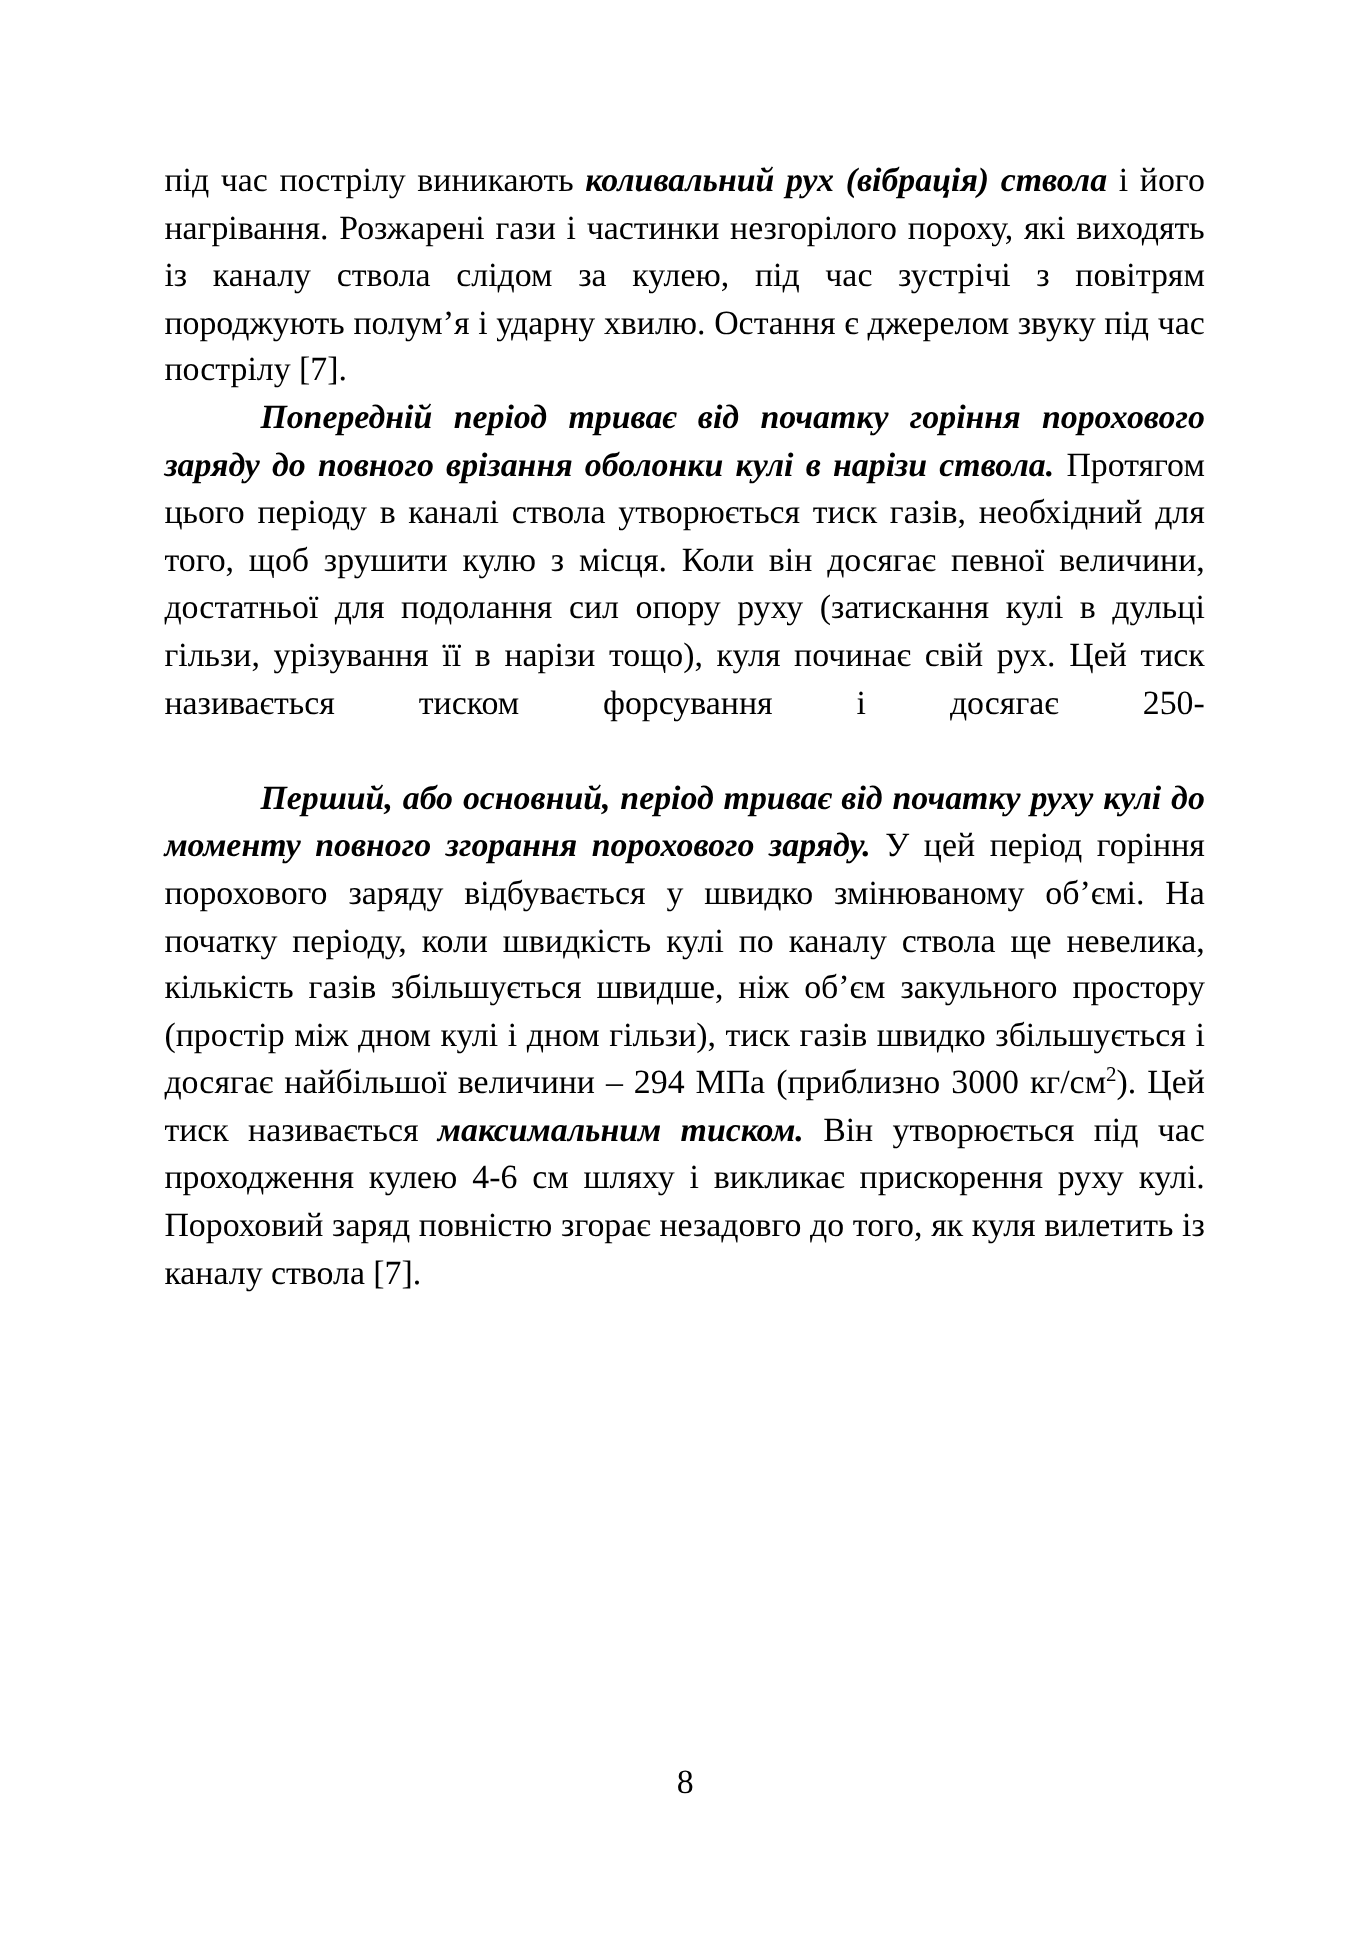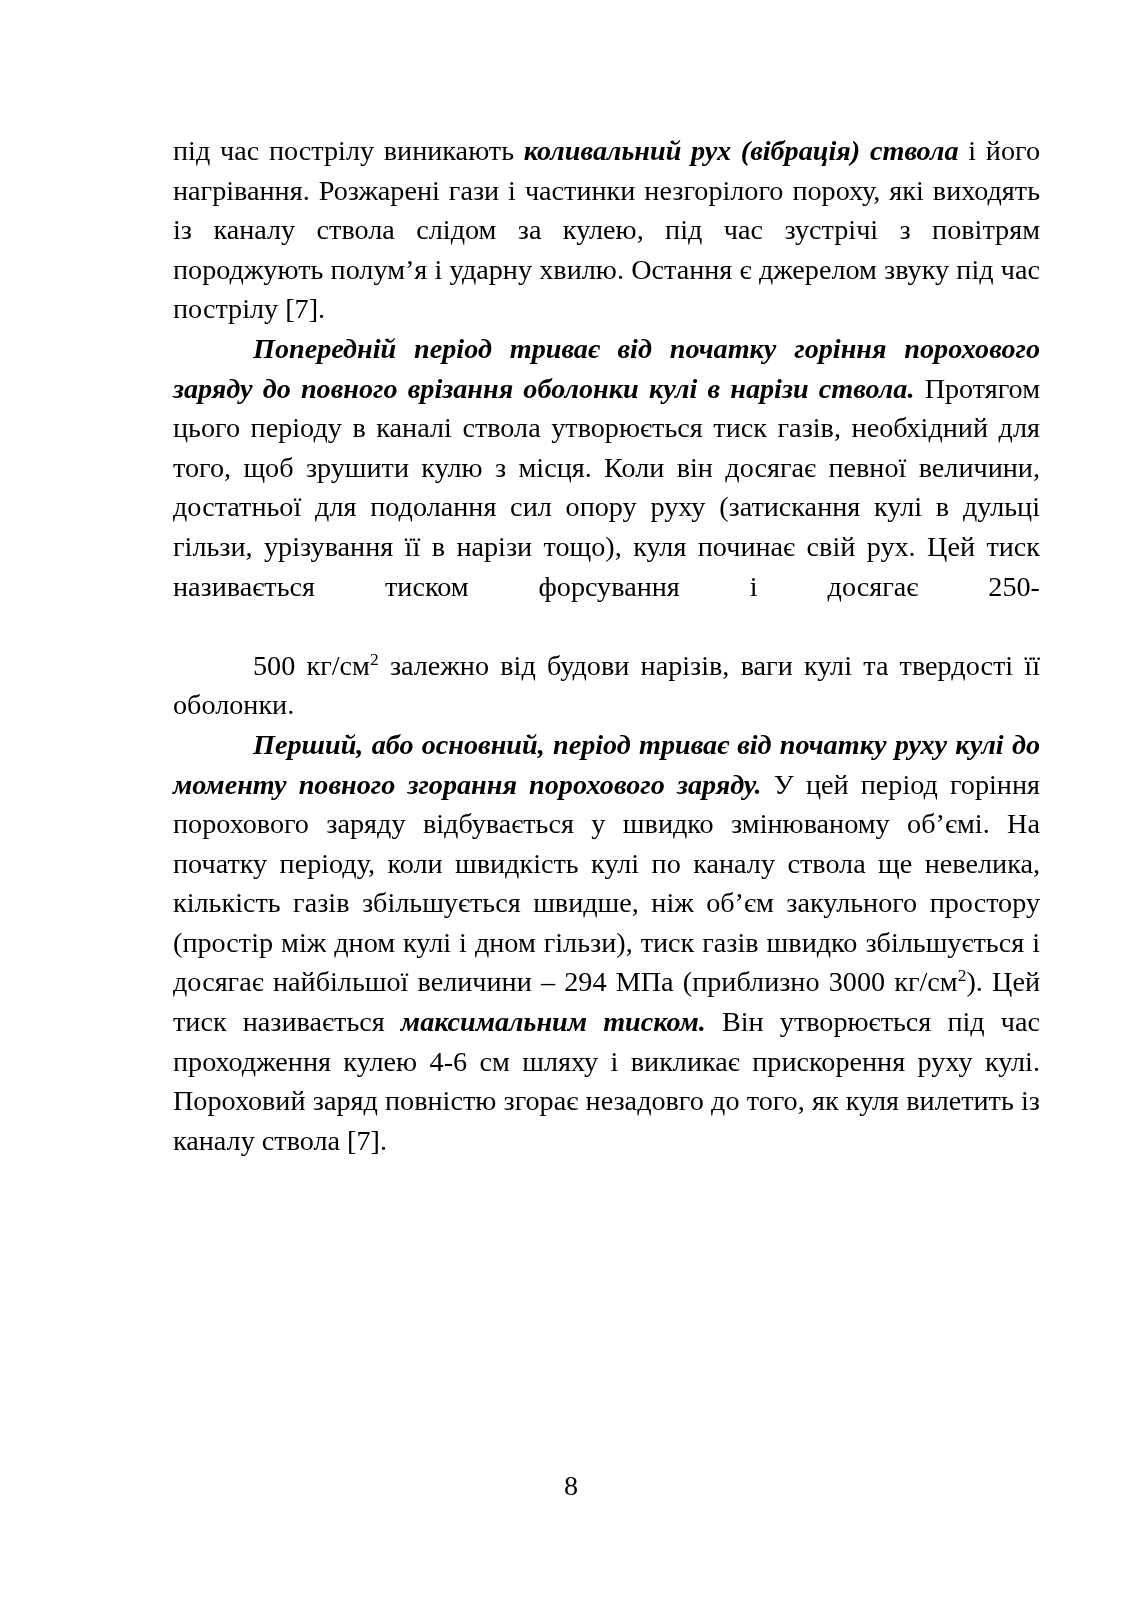--- a/index.html
+++ b/index.html
@@ -20,21 +20,20 @@
     left: 0; top: 0;
     width: 1142px;
     height: 1615px;
     background: #ffffff;
   }
   #textblock {
     position: absolute;
     left: 137px;
     top: 131px;
     width: 867px;
-    margin-left: 36px;
   }
   .para {
     margin: 0;
     text-align: justify;
     text-justify: inter-word;
     font-size: 28.2px;
     line-height: 39.6px;
     text-indent: 80px;
     hyphens: none;
     word-spacing: 0px;
@@ -68,20 +67,19 @@
 </style>
 </head>
 <body>
 
 <div id="page">
 
   <div id="textblock">
 
     <p class="para noindent nostretch"><span>під час пострілу виникають </span><span class="bi">коливальний рух (вібрація) ствола</span><span> і його нагрівання. Розжарені гази і частинки незгорілого пороху, які виходять із каналу ствола слідом за кулею, під час зустрічі з повітрям породжують полум’я і ударну хвилю. Остання є джерелом звуку під час пострілу [7].</span></p>
     <p class="para"><span class="bi">Попередній період триває від початку горіння порохового заряду до повного врізання оболонки кулі в нарізи ствола.</span><span> Протягом цього періоду в каналі ствола утворюється тиск газів, необхідний для того, щоб зрушити кулю з місця. Коли він досягає певної величини, достатньої для подолання сил опору руху (затискання кулі в дульці гільзи, урізування її в нарізи тощо), куля починає свій рух. Цей тиск називається тиском форсування і досягає 250-</span></p>
-    <p class="para nostretch"><span>500 кг/см</span><sup class="sup">2</sup><span> залежно від будови нарізів, ваги кулі та твердості її оболонки.</span></p>
     <p class="para nostretch"><span class="bi">Перший, або основний, період триває від початку руху кулі до моменту повного згорання порохового заряду.</span><span> У цей період горіння порохового заряду відбувається у швидко змінюваному об’ємі. На початку періоду, коли швидкість кулі по каналу ствола ще невелика, кількість газів збільшується швидше, ніж об’єм закульного простору (простір між дном кулі і дном гільзи), тиск газів швидко збільшується і досягає найбільшої величини – 294 МПа (приблизно 3000 кг/см</span><sup class="sup">2</sup><span>). Цей тиск називається </span><span class="bi">максимальним тиском.</span><span> Він утворюється під час проходження кулею 4-6 см шляху і викликає прискорення руху кулі. Пороховий заряд повністю згорає незадовго до того, як куля вилетить із каналу ствола [7].</span></p>
 
   </div>
 
   <div id="pagenum">8</div>
 
 </div>
 
 </body></html>

